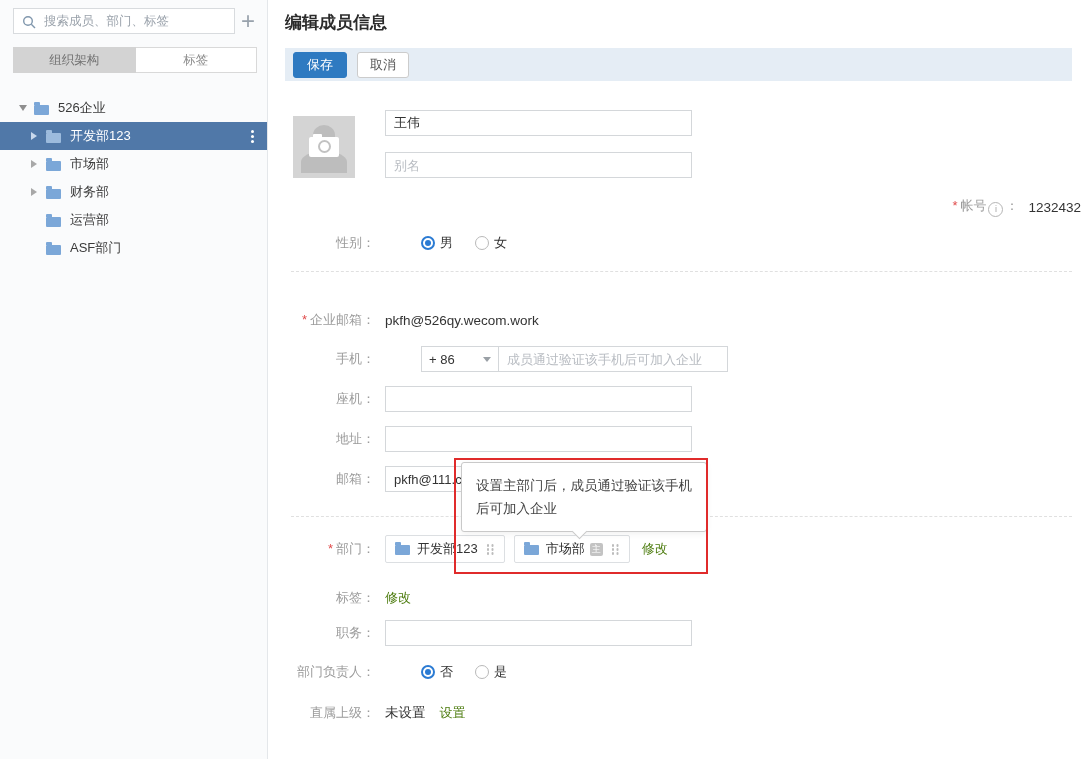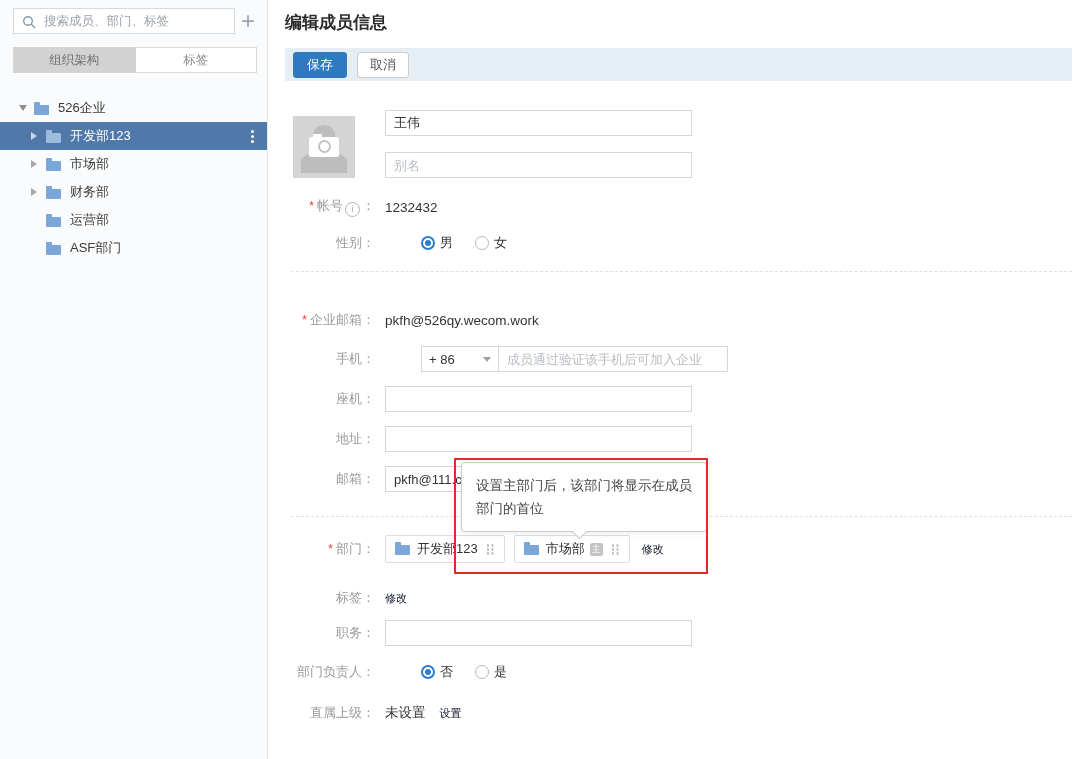--- a/index.html
+++ b/index.html
@@ -73,29 +73,29 @@
   .phone-input{width:230px;margin-left:-1px;}
 
   .chip{height:28px;box-sizing:border-box;border:1px solid #dcdfe2;background:#fff;border-radius:2px;display:flex;align-items:center;padding:0 9px;cursor:pointer;}
   .chip+.chip{margin-left:9px;}
   .chip .folder{margin-top:2px;margin-right:7px;}
   .chip-label{color:#333;font-size:13px;}
   .primary-badge{margin-left:5px;width:13px;height:13px;background:#c3c3c3;border-radius:2px;color:#fff;font-size:9px;line-height:13px;text-align:center;}
   .drag-dots{margin-left:9px;width:8px;height:12px;position:relative;cursor:grab;}
   .drag-dots::before{content:"";position:absolute;left:0;top:1px;width:2.5px;height:2.5px;background:#bcbcbc;border-radius:50%;
     box-shadow:0 4px 0 #bcbcbc,0 8px 0 #bcbcbc,4.5px 0 0 #bcbcbc,4.5px 4px 0 #bcbcbc,4.5px 8px 0 #bcbcbc;}
-  .link{color:#0f172a;cursor:pointer;font-size:11px;}
+  .link{color:#4d7c0f;cursor:pointer;font-size:13px;}
   .link-gap{margin-left:12px;}
 
   
   .tooltip{position:absolute;left:461px;top:462px;width:246px;box-sizing:border-box;background:#fff;border:1px solid #c9c9c9;border-radius:3px;padding:11px 14px;font-size:13.5px;line-height:23px;color:#444;z-index:5;box-shadow:0 2px 6px rgba(0,0,0,0.06);}
   .tooltip .caret{position:absolute;bottom:-6px;left:112px;width:10px;height:10px;background:#fff;border-right:1px solid #c9c9c9;border-bottom:1px solid #c9c9c9;transform:rotate(45deg);}
   .red-annotation{position:absolute;left:454px;top:458px;width:250px;height:112px;border:2px solid #e02b2b;z-index:6;pointer-events:none;}
 
-  .mt19{margin-top:19px;} .mt17{margin-top:17px;gap:36px;} .mt39{margin-top:39px;}
+  .mt19{margin-top:19px;justify-content:flex-end;} .mt17{margin-top:17px;gap:36px;} .mt39{margin-top:39px;}
   .mt14{margin-top:14px;} .mt24{margin-top:24px;} .mt18{margin-top:18px;}
   .mt26{margin-top:26px;} .mt13{margin-top:13px;} .mt23{margin-top:23px;}
 </style>
 </head>
 <body>
 
 <div class="app">
 
   <div class="sidebar">
     <div class="search-row">
@@ -310,18 +310,18 @@
         <div class="fctrl">
           <span class="value-text">未设置</span>
           <span class="link" style="margin-left:14px;">设置</span>
         </div>
       </div>
 
     </div>
   </div>
 
   <div class="tooltip">
-    <span>设置主部门后，该部门将显示在成员部门的首位</span>
+    <span>设置主部门后，成员通过验证该手机后可加入企业</span>
     <span class="caret"></span>
   </div>
   <div class="red-annotation"></div>
 
 </div>
 
 </body></html>

